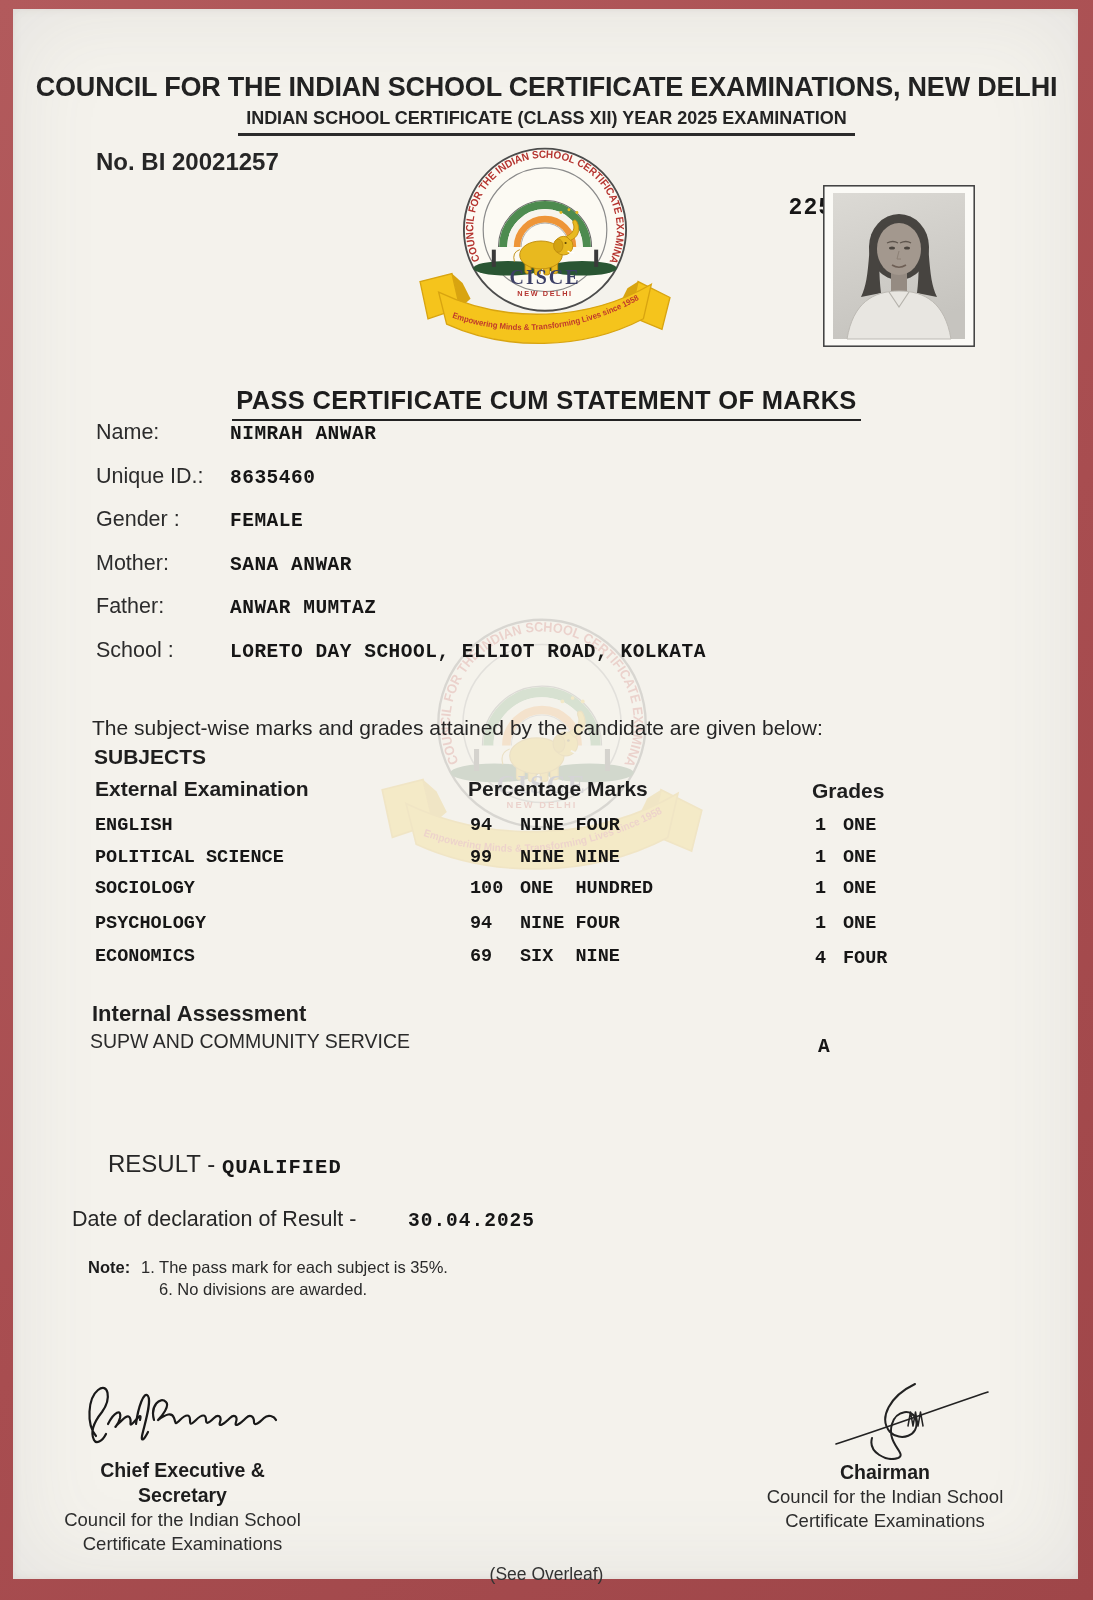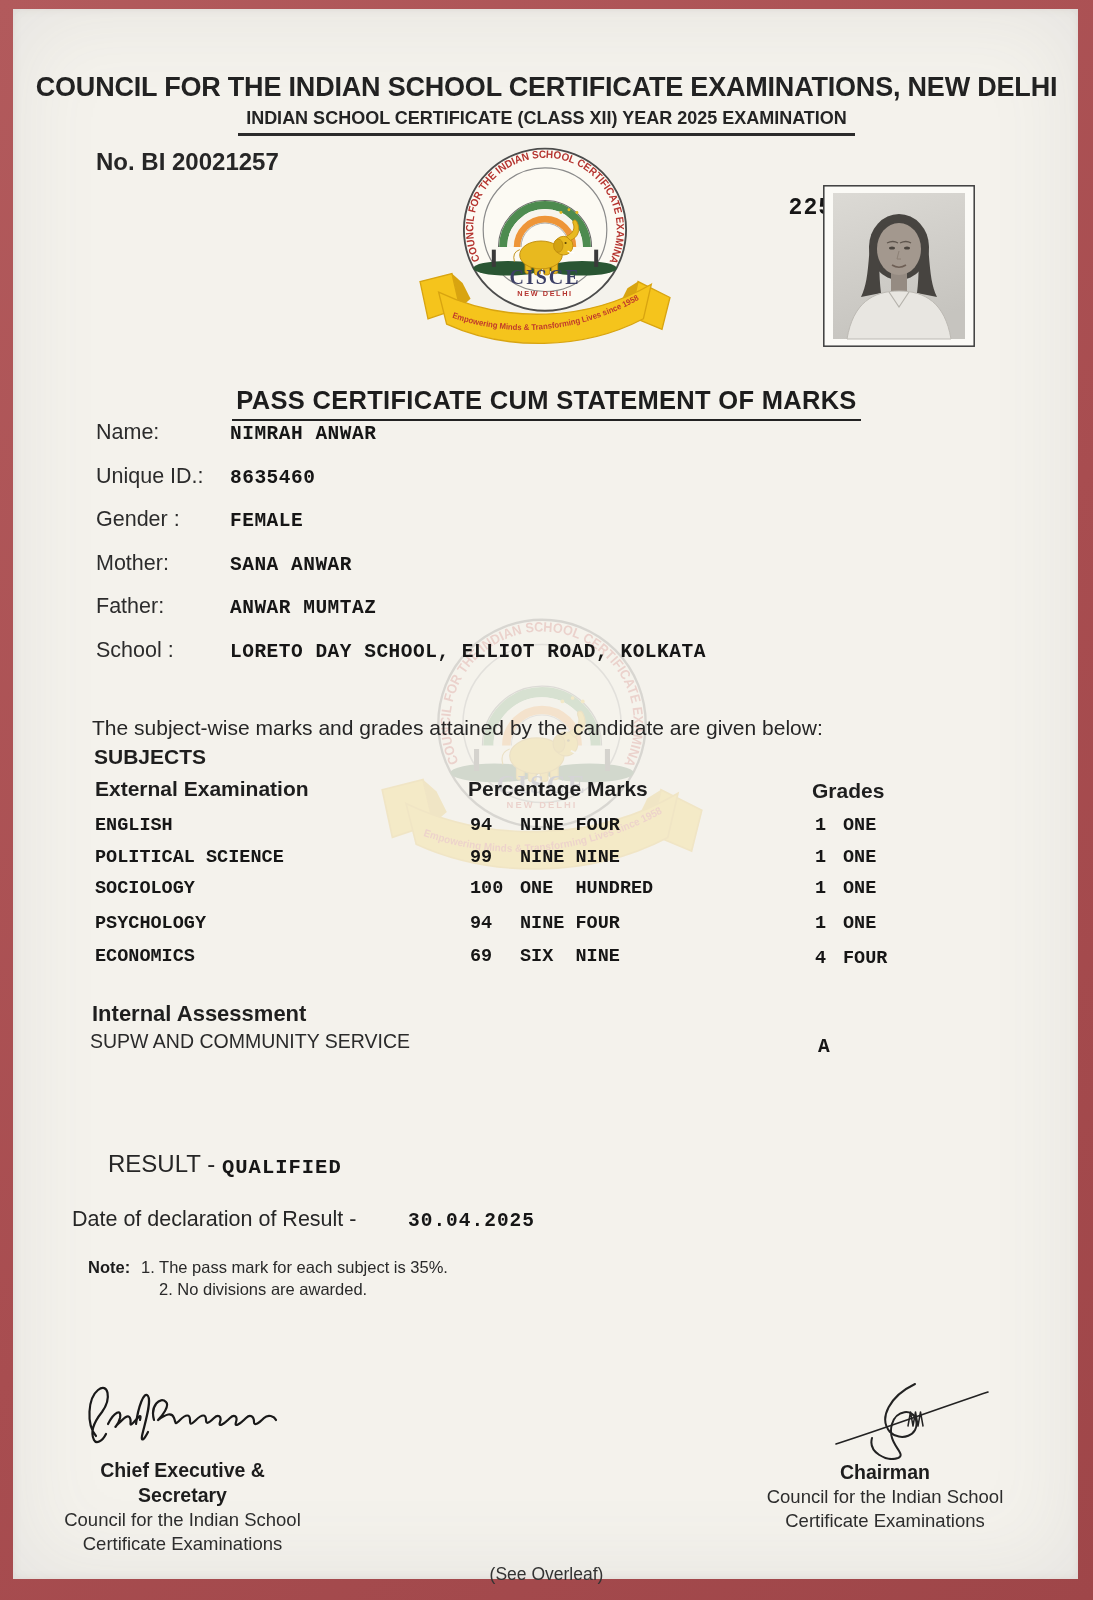--- a/index.html
+++ b/index.html
@@ -236,21 +236,21 @@
   <div class="abs ia-subj">SUPW AND COMMUNITY SERVICE</div>
   <div class="abs mono" style="top:1036px;left:818px;font-size:19.5px">A</div>
 
   <div class="abs result-label">RESULT -</div>
   <div class="abs result-value mono">QUALIFIED</div>
   <div class="abs date-label">Date of declaration of Result -</div>
   <div class="abs date-value mono">30.04.2025</div>
 
   <div class="abs note-label">Note:</div>
   <div class="abs note-1">1. The pass mark for each subject is 35%.</div>
-  <div class="abs note-2">2. No divisions are awarded.</div>
+  <div class="abs note-2">6. No divisions are awarded.</div>
 
   <div class="abs" style="left:78px;top:1372px;width:215px;height:85px;">
     <svg viewBox="0 0 215 85" width="215" height="85">
       <g stroke="#191919" stroke-width="2.2" fill="none" stroke-linecap="round" stroke-linejoin="round">
         <path d="M 18,64 C 8,52 10,26 20,18 C 30,10 34,26 24,40 C 16,50 12,60 16,68 C 18,72 24,70 28,62"></path>
         <path d="M 30,52 C 36,40 44,36 42,46 C 40,54 34,58 40,52 C 46,46 50,42 52,46 C 54,50 50,56 56,50 C 60,46 64,40 62,48"></path>
         <path d="M 58,52 C 60,36 66,18 70,24 C 74,30 66,54 64,64 C 63,70 66,68 70,60"></path>
         <path d="M 76,48 C 72,34 82,24 88,30 C 92,34 84,44 80,48 C 88,42 94,40 96,46 C 98,50 96,54 102,48 C 108,42 112,42 112,48 C 112,52 112,54 118,48 C 124,42 128,42 128,48 C 128,52 130,52 136,46 C 140,42 144,44 142,50 C 140,56 146,52 152,46 C 156,42 160,44 158,50 C 156,56 162,52 168,46 C 172,42 176,44 176,50 C 176,54 180,52 186,46 C 190,42 196,44 198,48"></path>
       </g>
     </svg>

